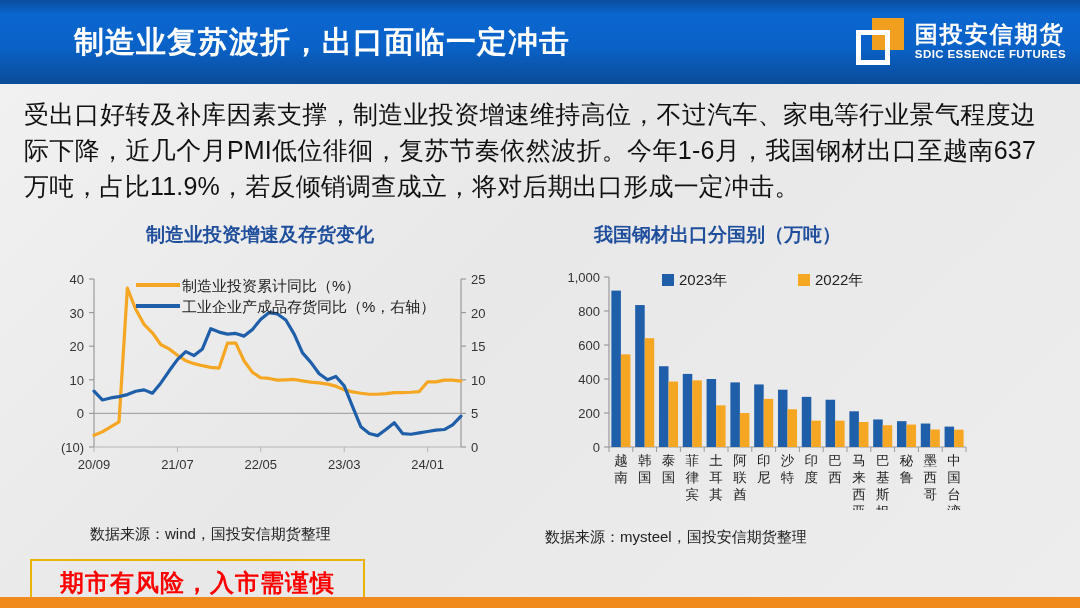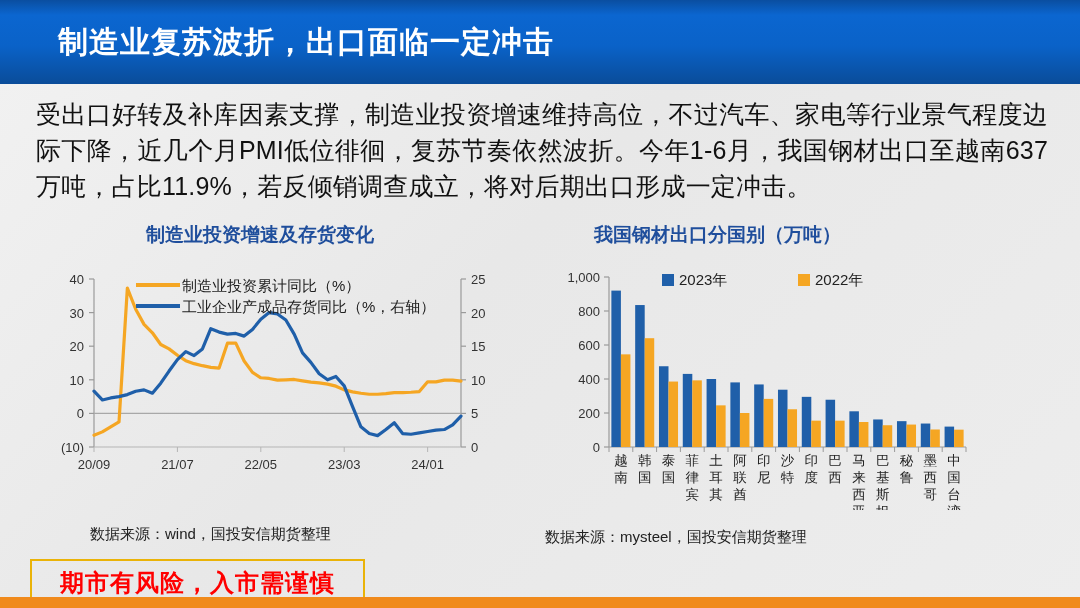--- a/index.html
+++ b/index.html
@@ -10,40 +10,40 @@
     position:relative;
   }
   
   .header{
     position:absolute;left:0;top:0;width:1080px;height:84px;
     background:linear-gradient(180deg,#0a4ea0 0%,#0b66d0 18%,#0a62c8 55%,#0a4c99 100%);
     display:flex;align-items:center;
   }
   .header-title{
     color:#ffffff;font-size:30px;font-weight:bold;letter-spacing:1px;
-    margin-left:58px;white-space:nowrap;
+    margin-left:74px;white-space:nowrap;
   }
   .logo{
     position:absolute;right:14px;top:12px;height:60px;display:flex;align-items:center;gap:9px;
   }
   .logo-mark{position:relative;width:50px;height:48px;}
   .logo-sq-orange{
     position:absolute;left:16px;top:0;width:32px;height:32px;background:#F0A01E;
   }
   .logo-sq-white{
     position:absolute;left:0;top:12px;width:34px;height:35px;
     border:5px solid #ffffff;box-sizing:border-box;background:transparent;
   }
   .logo-text{display:flex;flex-direction:column;justify-content:center;}
   .logo-cn{color:#ffffff;font-size:23px;font-weight:bold;letter-spacing:2px;line-height:1.05;}
   .logo-en{color:#ffffff;font-size:11.5px;font-weight:bold;letter-spacing:0.4px;line-height:1.2;margin-top:2px;}
 
   
   .para{
-    position:absolute;left:36px;top:96px;width:1012px;
+    position:absolute;left:24px;top:96px;width:1012px;
     font-size:25px;line-height:36px;color:#111111;letter-spacing:0.2px;
     text-align:justify;
   }
 
   
   .chart-title{
     position:absolute;font-size:19px;font-weight:bold;color:#1F4E9C;white-space:nowrap;
   }
   #title-left{left:146px;top:222px;text-align:center;}
   #title-right{left:594px;top:222px;}
@@ -75,20 +75,30 @@
   .axis-txt{font-family:"Liberation Sans","DejaVu Sans",sans-serif;font-size:13px;fill:#333;}
   .axis-txt-cn{font-family:"Liberation Sans","DejaVu Sans",sans-serif;font-size:13.5px;fill:#222;}
   .legend-txt{font-family:"Liberation Sans","DejaVu Sans",sans-serif;font-size:15px;fill:#222;}
   .legend-txt-r{font-family:"Liberation Sans","DejaVu Sans",sans-serif;font-size:15px;fill:#222;}
 </style>
 </head>
 <body>
 
 <div class="header">
   <div class="header-title">制造业复苏波折，出口面临一定冲击</div>
+  <div class="logo">
+    <div class="logo-mark">
+      <div class="logo-sq-orange"></div>
+      <div class="logo-sq-white"></div>
+    </div>
+    <div class="logo-text">
+      <div class="logo-cn">国投安信期货</div>
+      <div class="logo-en">SDIC ESSENCE FUTURES</div>
+    </div>
+  </div>
 </div>
 
 <div class="para">受出口好转及补库因素支撑，制造业投资增速维持高位，不过汽车、家电等行业景气程度边际下降，近几个月PMI低位徘徊，复苏节奏依然波折。今年1-6月，我国钢材出口至越南637万吨，占比11.9%，若反倾销调查成立，将对后期出口形成一定冲击。</div>
 
 <div class="chart-title" id="title-left">制造业投资增速及存货变化</div>
 <div class="chart-title" id="title-right">我国钢材出口分国别（万吨）</div>
 
 <div class="panel" id="panel-left">
   <svg id="svg-left" width="470" height="255" viewBox="0 0 470 255">
       <line x1="64" y1="24" x2="64" y2="192" stroke="#9a9a9a" stroke-width="1.2"></line>

